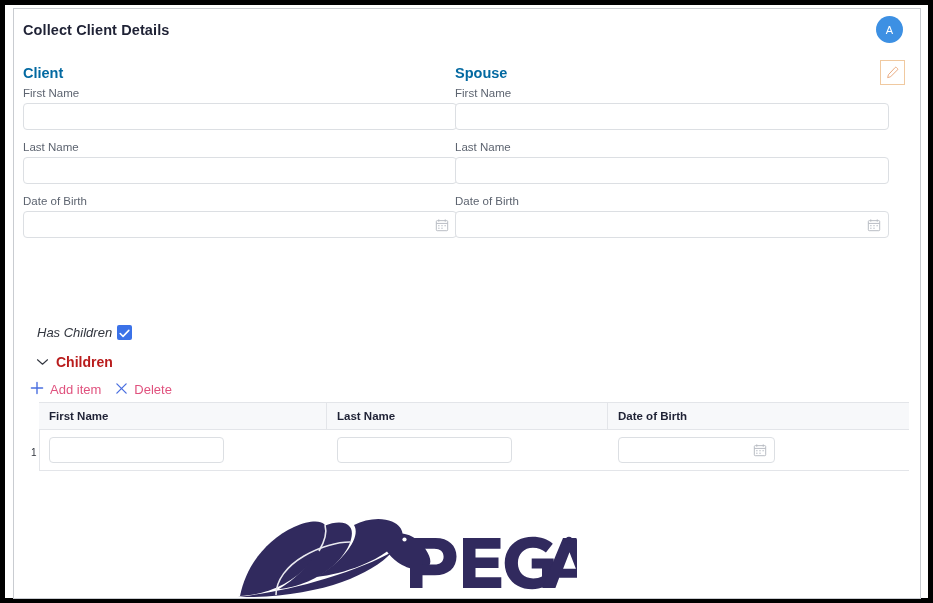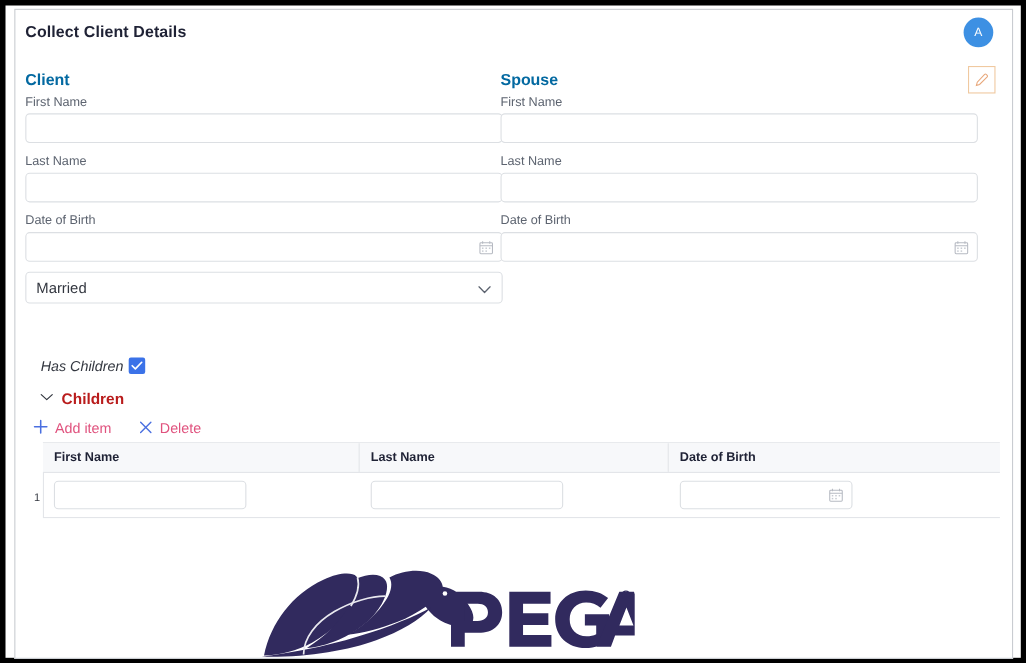--- a/index.html
+++ b/index.html
@@ -167,21 +167,21 @@
     font-size: 14px;
     font-weight: bold;
     color: #b91c1c;
   }
 
   .actions-row {
     position: absolute;
     left: 16px; top: 372px;
     display: flex;
     align-items: center;
-    gap: 25px;
+    gap: 14px;
   }
   .action {
     display: flex;
     align-items: center;
     gap: 6px;
     font-size: 13px;
     color: #e0527e;
   }
   .action .glyph {
     color: #4a6fe0;
@@ -311,28 +311,20 @@
               <rect x="7.2" y="8" width="1.6" height="1.5" fill="#c6cad1"></rect>
               <rect x="10.8" y="8" width="1.6" height="1.5" fill="#c6cad1"></rect>
               <rect x="3.6" y="11" width="1.6" height="1.5" fill="#c6cad1"></rect>
               <rect x="7.2" y="11" width="1.6" height="1.5" fill="#c6cad1"></rect>
             </svg>
           </span>
         </div>
       </div>
 
       <div class="field">
-        <div class="select-box">
-          <span>Married</span>
-          <span class="chev">
-            <svg width="13" height="11" viewBox="0 0 14 12">
-              <path d="M1.5 3 L7 8.6 L12.5 3" fill="none" stroke="#5d6470" stroke-width="1.3" stroke-linecap="round" stroke-linejoin="round"></path>
-            </svg>
-          </span>
-        </div>
       </div>
     </div>
 
     <div class="col col-right">
       <div class="section-heading">Spouse</div>
 
       <div class="field">
         <div class="field-label">First Name</div>
         <div class="field-input"></div>
       </div>

